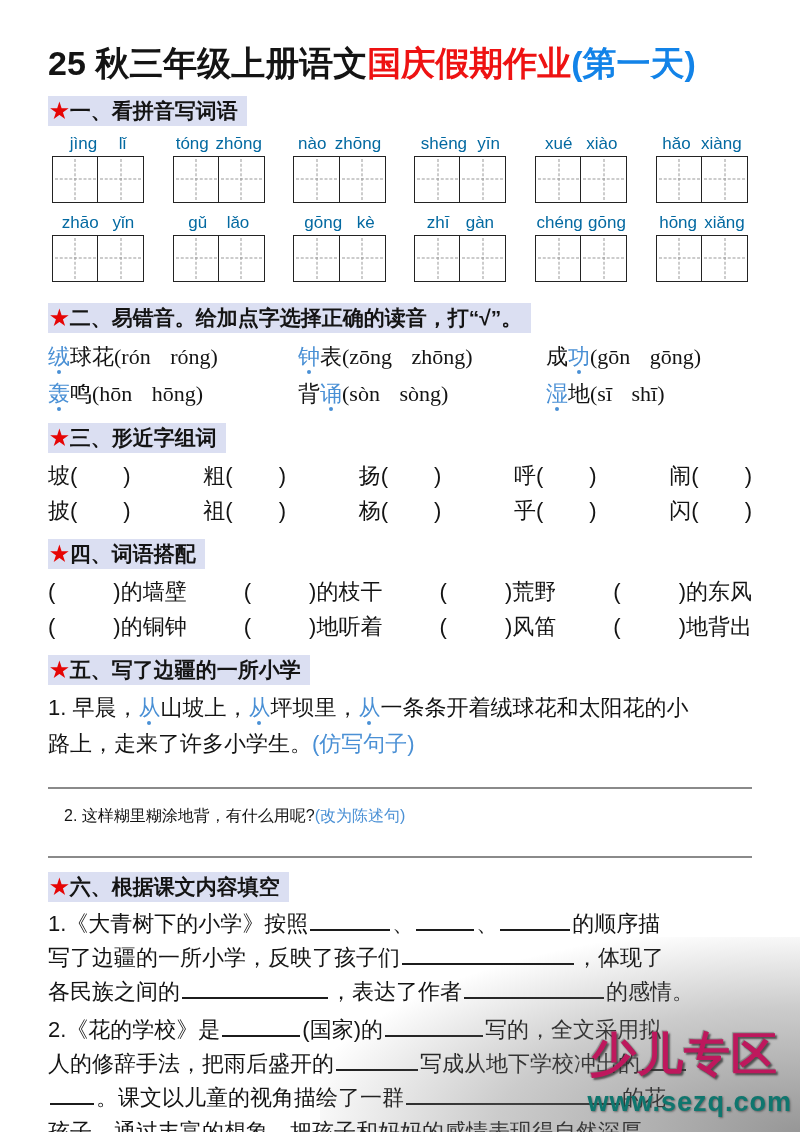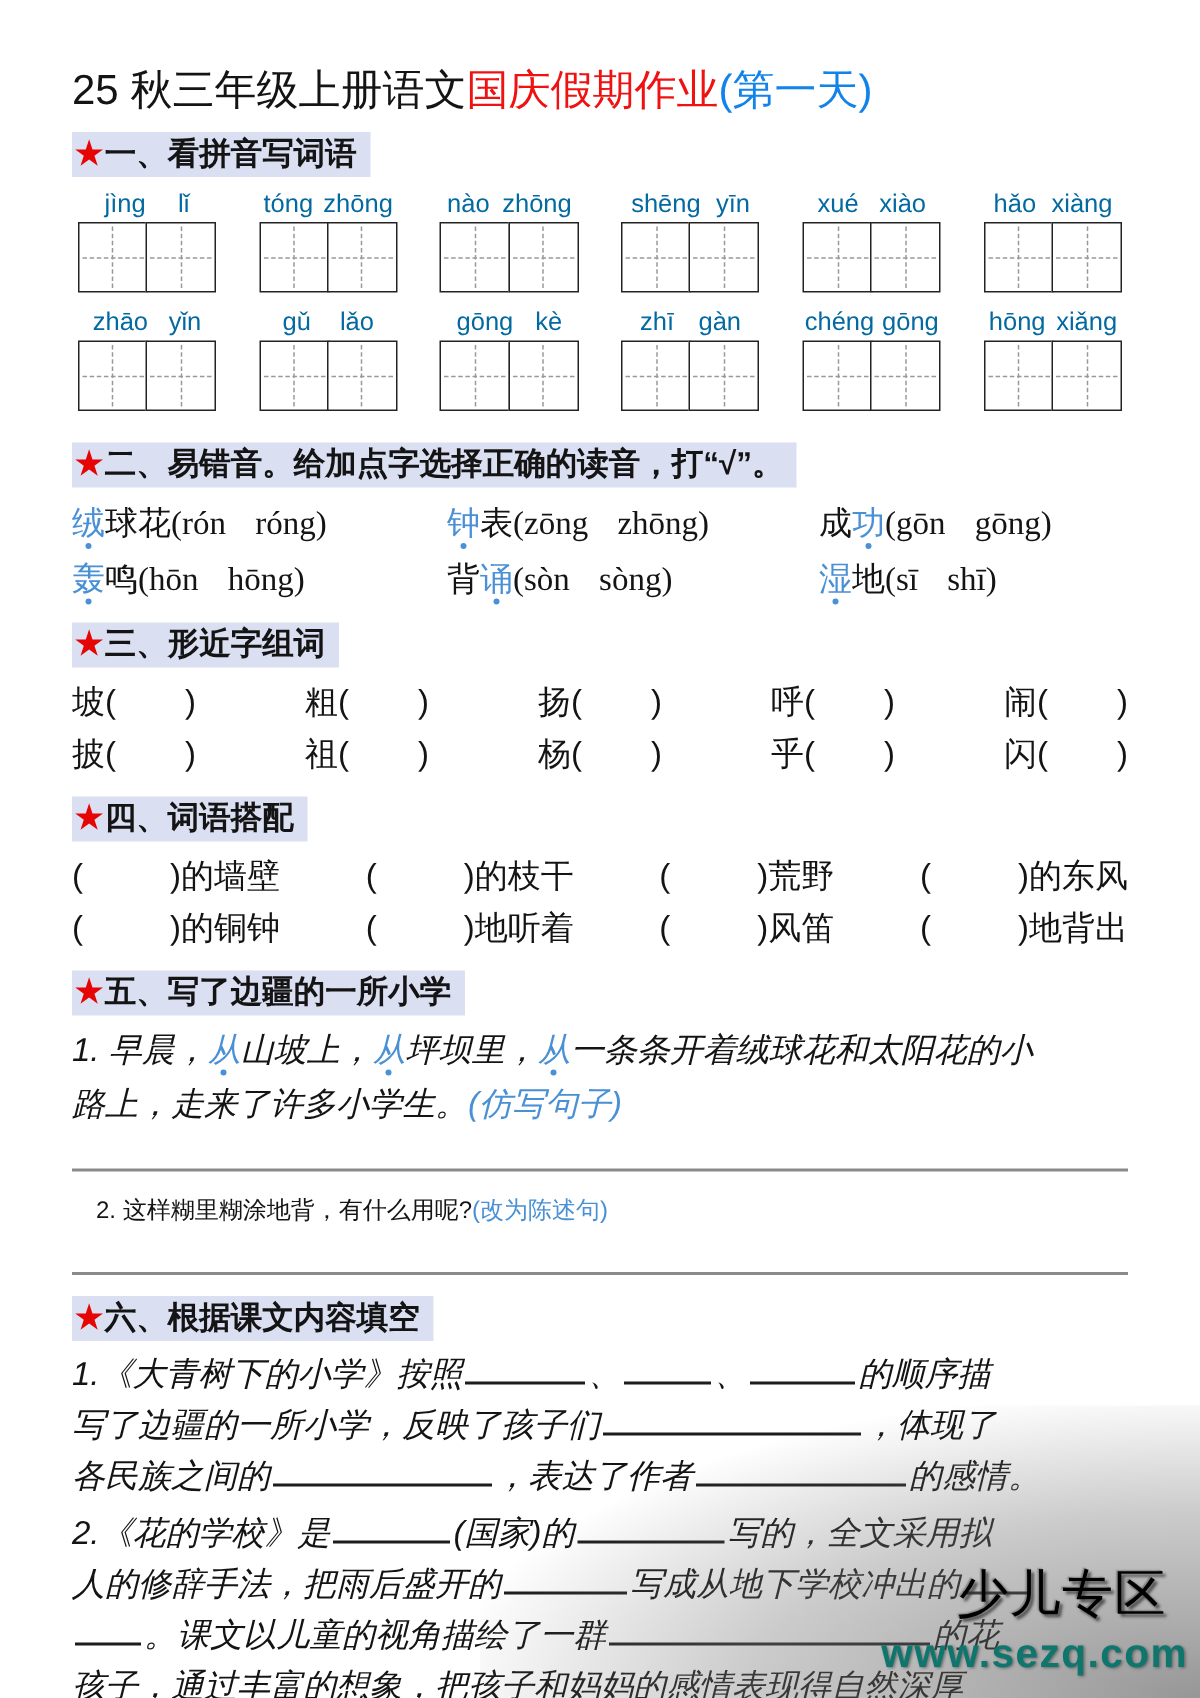--- a/index.html
+++ b/index.html
@@ -3,21 +3,21 @@
 <meta charset="utf-8">
 <style>
   html,body{margin:0;padding:0;background:#e8e8e8;}
   .page{
     width:800px;height:1132px;position:relative;margin:0 auto;
     background:#ffffff;overflow:hidden;
     font-family:"Liberation Sans",sans-serif;color:#141414;
   }
   .content{padding:42px 48px 0 48px;}
   
-  .title{font-size:28px;font-weight:normal;white-space:nowrap;line-height:1.25;}
+  .title{font-size:34px;font-weight:bold;white-space:nowrap;line-height:1.25;}
   .title .t-red{color:#ee1212;}
   .title .t-blue{color:#1283e8;}
   
   .shead{display:inline-block;background:#dbdff2;font-size:21px;line-height:27px;
          padding:1px 9px 2px 2px;margin:11px 0 5px 0;font-weight:700;}
   .star{color:#e60505;margin-right:1px;}
   
   .pinrow{display:flex;justify-content:space-between;margin:3px 2px 10px 2px;}
   .pingroup{display:flex;flex-direction:column;align-items:center;width:96px;}
   .pinyin{font-size:17px;color:#0369a1;display:flex;justify-content:space-evenly;
@@ -35,32 +35,32 @@
   .bc{color:#4a90d5;}
   .dotted{position:relative;display:inline-block;line-height:1;}
   .dotted::after{content:"";position:absolute;bottom:-6px;left:50%;transform:translateX(-50%);
                  width:4px;height:4px;border-radius:50%;background:#4a90d5;}
   
   .xjrow,.dprow{display:flex;justify-content:space-between;font-size:22px;line-height:35px;}
   .g1{display:inline-block;width:46px;}
   .g2{display:inline-block;width:58px;}
   
   .para{font-size:22px;line-height:34px;}
-  .para .ln{white-space:nowrap;font-style:italic;}
+  .para .ln{white-space:nowrap;}
   .s5para{line-height:36px;}
   .blank{display:inline-block;border-bottom:2px solid #1c1c1c;height:0.9em;margin:0 2px;}
   .ansline{border-top:2px solid #8a8a8a;height:0;margin-top:25px;}
   .item2line{font-size:16px;line-height:30px;margin-top:12px;margin-left:16px;}
   .mt{margin-top:14px;}
   
   .wm-grad{position:absolute;right:0;bottom:0;width:480px;height:195px;pointer-events:none;
     background:radial-gradient(ellipse at 100% 100%,
       rgba(75,75,75,0.58) 0%, rgba(120,120,120,0.38) 45%, rgba(170,170,170,0) 75%);}
-  .wm-text{position:absolute;right:22px;bottom:46px;color:#000000;font-weight:normal;
-    font-size:34px;letter-spacing:1px;
+  .wm-text{position:absolute;right:22px;bottom:46px;color:#be185d;font-weight:bold;
+    font-size:46px;letter-spacing:1px;
     text-shadow:2px 2px 2px rgba(45,45,45,.75), -1px -1px 1px rgba(45,45,45,.4);}
   .wm-url{position:absolute;right:8px;bottom:14px;color:#0f766e;font-weight:bold;
     font-size:27px;letter-spacing:1px;text-shadow:1px 1px 2px rgba(60,60,60,.6);}
 </style>
 </head>
 <body>
 
 <div class="page">
   <div class="content">
 

